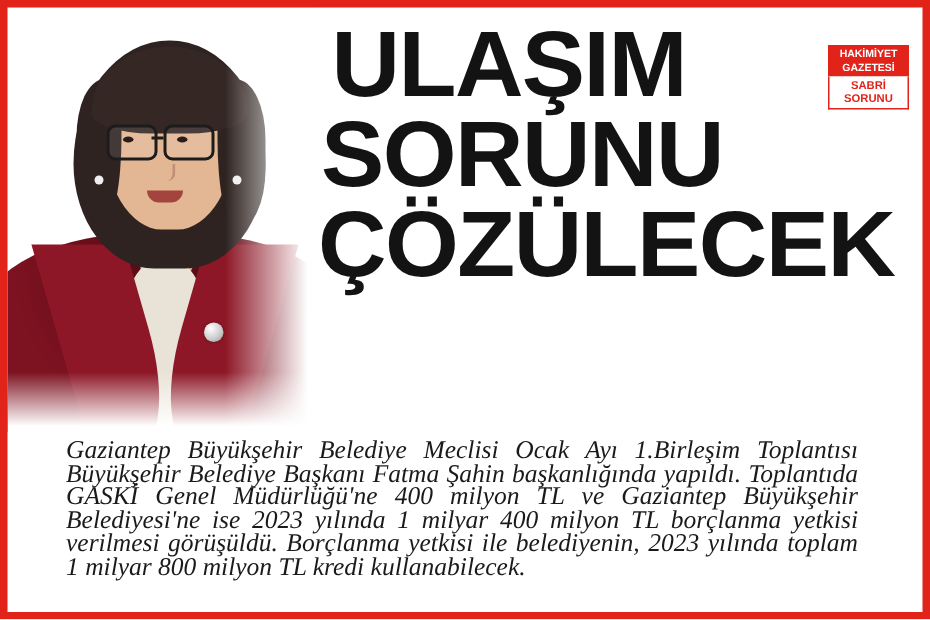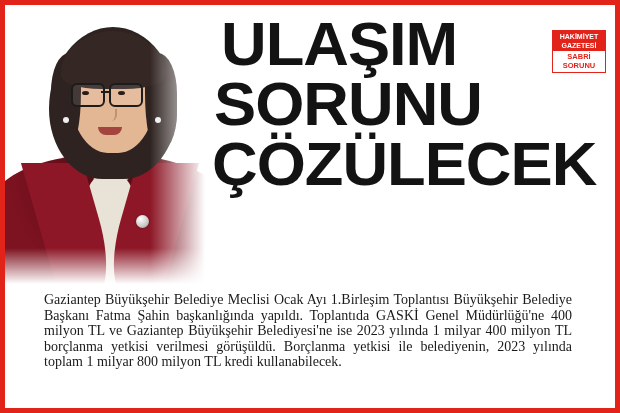--- a/index.html
+++ b/index.html
@@ -277,25 +277,26 @@
     border-top: none;
   }
 
   
   #body-text {
     position: absolute;
     left: 44px;
     top: 292px;
     width: 528px;
     font-family: "Liberation Serif", serif;
-    font-size: 14px;
+    font-size: 17px;
     line-height: 15.6px;
     color: #1a1a1a;
     text-align: justify;
     z-index: 20;
+    font-style: italic;
   }
 </style>
 </head>
 <body>
 
 <div id="page">
 
   <div id="photo">
     <div class="photo-bg"></div>
     <div class="suit"></div>

